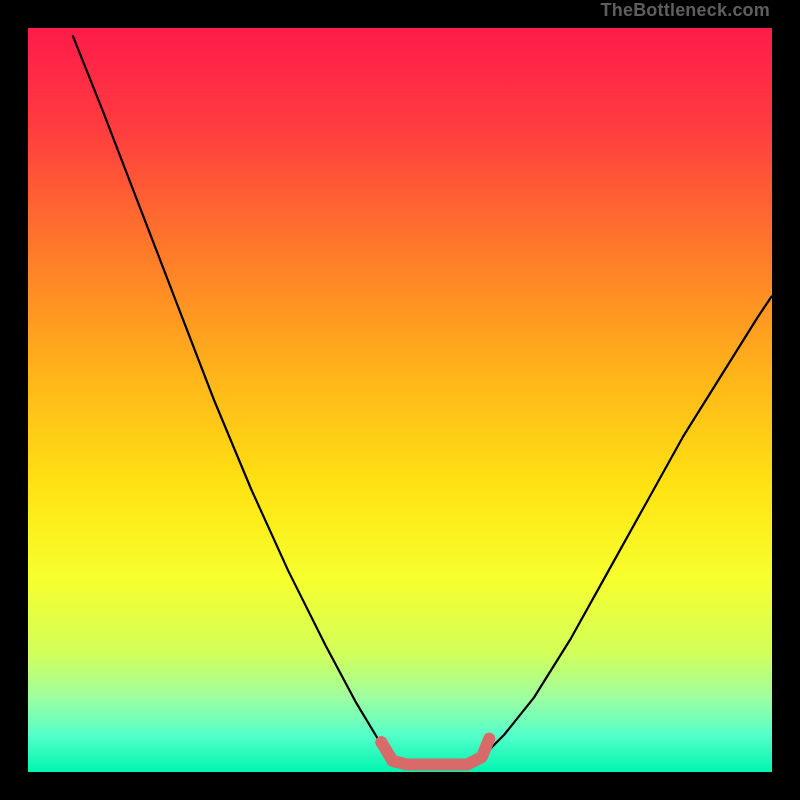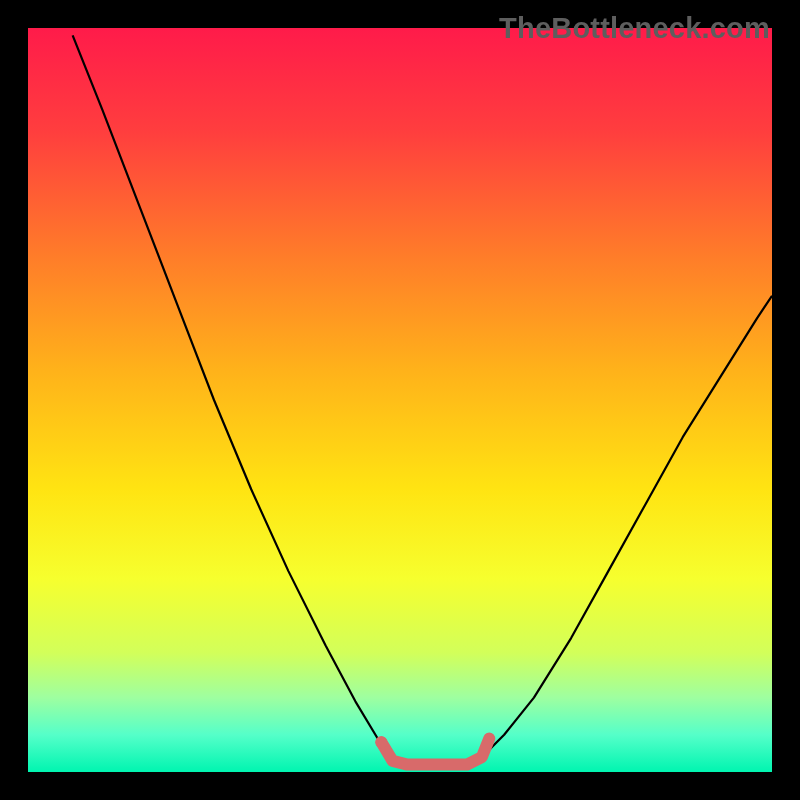--- a/index.html
+++ b/index.html
@@ -20,24 +20,24 @@
   }
   .plot-area {
     position: absolute;
     left: 0;
     top: 0;
     width: 744px;
     height: 744px;
   }
   .watermark {
     position: absolute;
-    top: 12px;
+    top: 0;
     right: 30px;
     font-family: Arial, Helvetica, sans-serif;
-    font-size: 29px;
+    font-size: 18px;
     font-weight: 600;
     color: #5e5e5e;
     letter-spacing: 0.2px;
   }
   svg {
     display: block;
   }
 </style>
 </head>
 <body>

